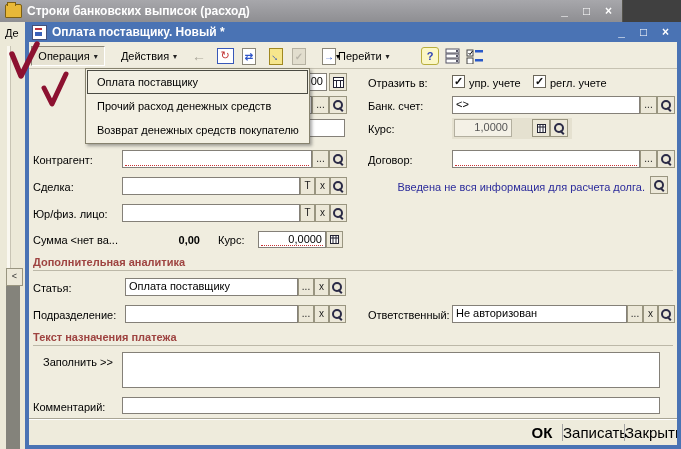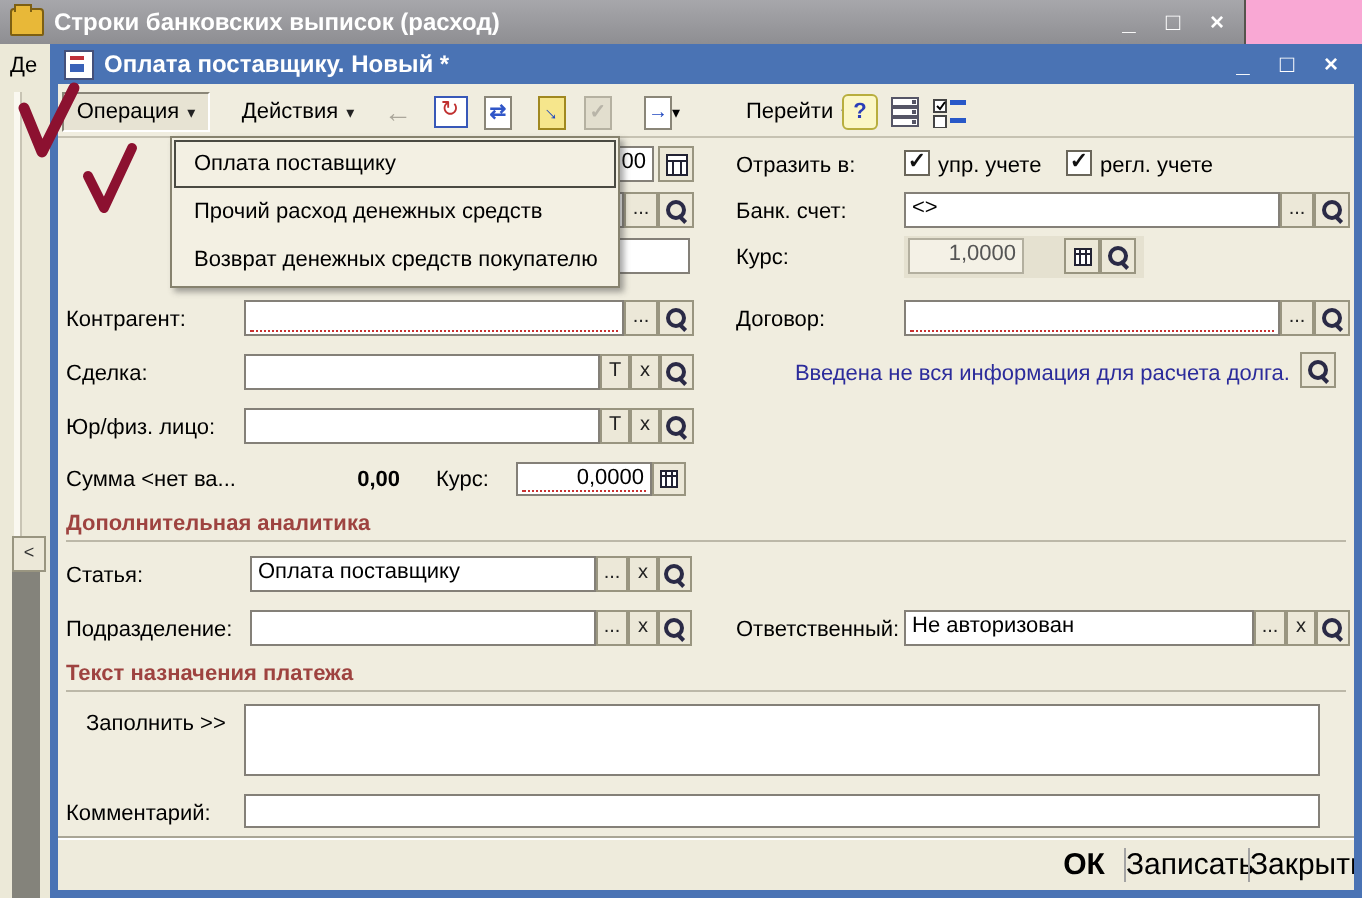--- a/index.html
+++ b/index.html
@@ -1,16 +1,16 @@
 <!DOCTYPE html>
 <html><head>
 <meta charset="utf-8">
 <style>
   html,body{margin:0;padding:0;background:#555;}
-  #canvas{position:relative;width:681px;height:449px;background:#f9a8d4;overflow:hidden;
+  #canvas{position:relative;width:681px;height:449px;background:#404040;overflow:hidden;
     font-family:"Liberation Sans",sans-serif;font-size:11px;color:#000;}
   
   .owin{position:absolute;left:0;top:0;width:622px;height:449px;background:#ECE9D8;border-right:1px solid #55544c;}
   .otitle{position:absolute;left:0;top:0;width:622px;height:22px;box-sizing:border-box;
     background:linear-gradient(to bottom,#A7A7AB,#8E8E92);display:flex;align-items:center;gap:5px;
     padding:0 5px;color:#fff;font-weight:bold;font-size:12px;}
   .oicon{width:15px;height:12px;background:#E8B838;border:1px solid #7d5f12;border-radius:2px 2px 1px 1px;position:relative;}
   .oicon::before{content:"";position:absolute;left:1px;top:-3px;width:7px;height:3px;background:#E8B838;border:1px solid #7d5f12;border-bottom:none;}
   .wc{width:17px;text-align:center;font-weight:bold;color:#fff;font-size:12px;line-height:16px;cursor:default;}
   .osliver-line{position:absolute;left:7px;top:46px;width:3px;height:222px;background:#FAF8F0;border-right:1px solid #C8C4B4;}
@@ -124,21 +124,21 @@
           <span class="docico" style="background:#E2DECE;border-color:#b5b1a1">
               <b style="color:#B8B4A8;font-size:10px">✓</b>
             </span>
         </div>
         <div class="ibtn" style="left:287px;width:30px">
           <span class="docico">
               <b style="color:#2048C0;font-size:10px">→</b>
             </span>
           <span class="caret" style="font-size:8px">▾</span>
         </div>
-        <div class="tbtn" style="left:338px;width:62px;justify-content:space-between">
+        <div class="tbtn" style="left:303px;width:62px;justify-content:space-between">
           <span>Перейти</span>
           <span class="caret">▾</span>
         </div>
         <div class="helpbtn" style="left:392px">
           <span>?</span>
         </div>
         <div class="ibtn" style="left:414px">
           <svg width="17" height="16">
             <rect x="1" y="1" width="13" height="4" fill="#fff" stroke="#556"></rect>
             <rect x="1" y="6" width="13" height="4" fill="#fff" stroke="#556"></rect>

